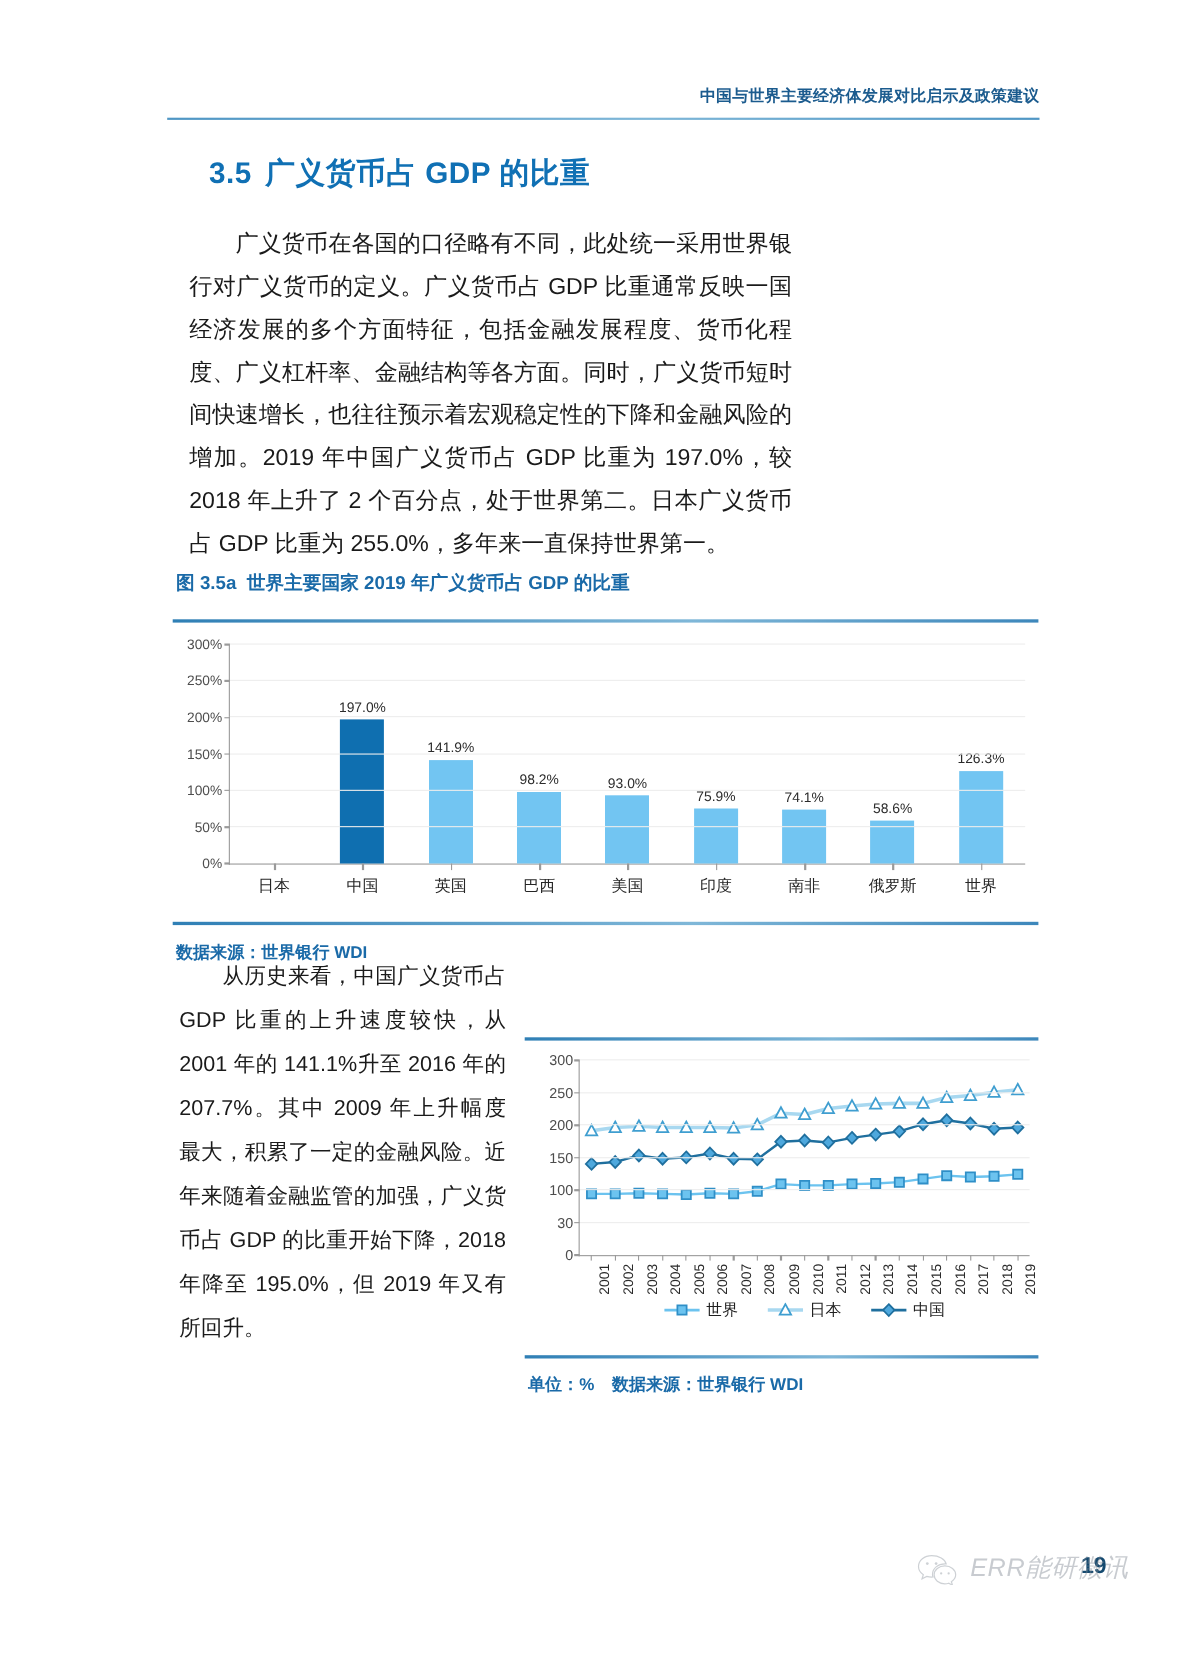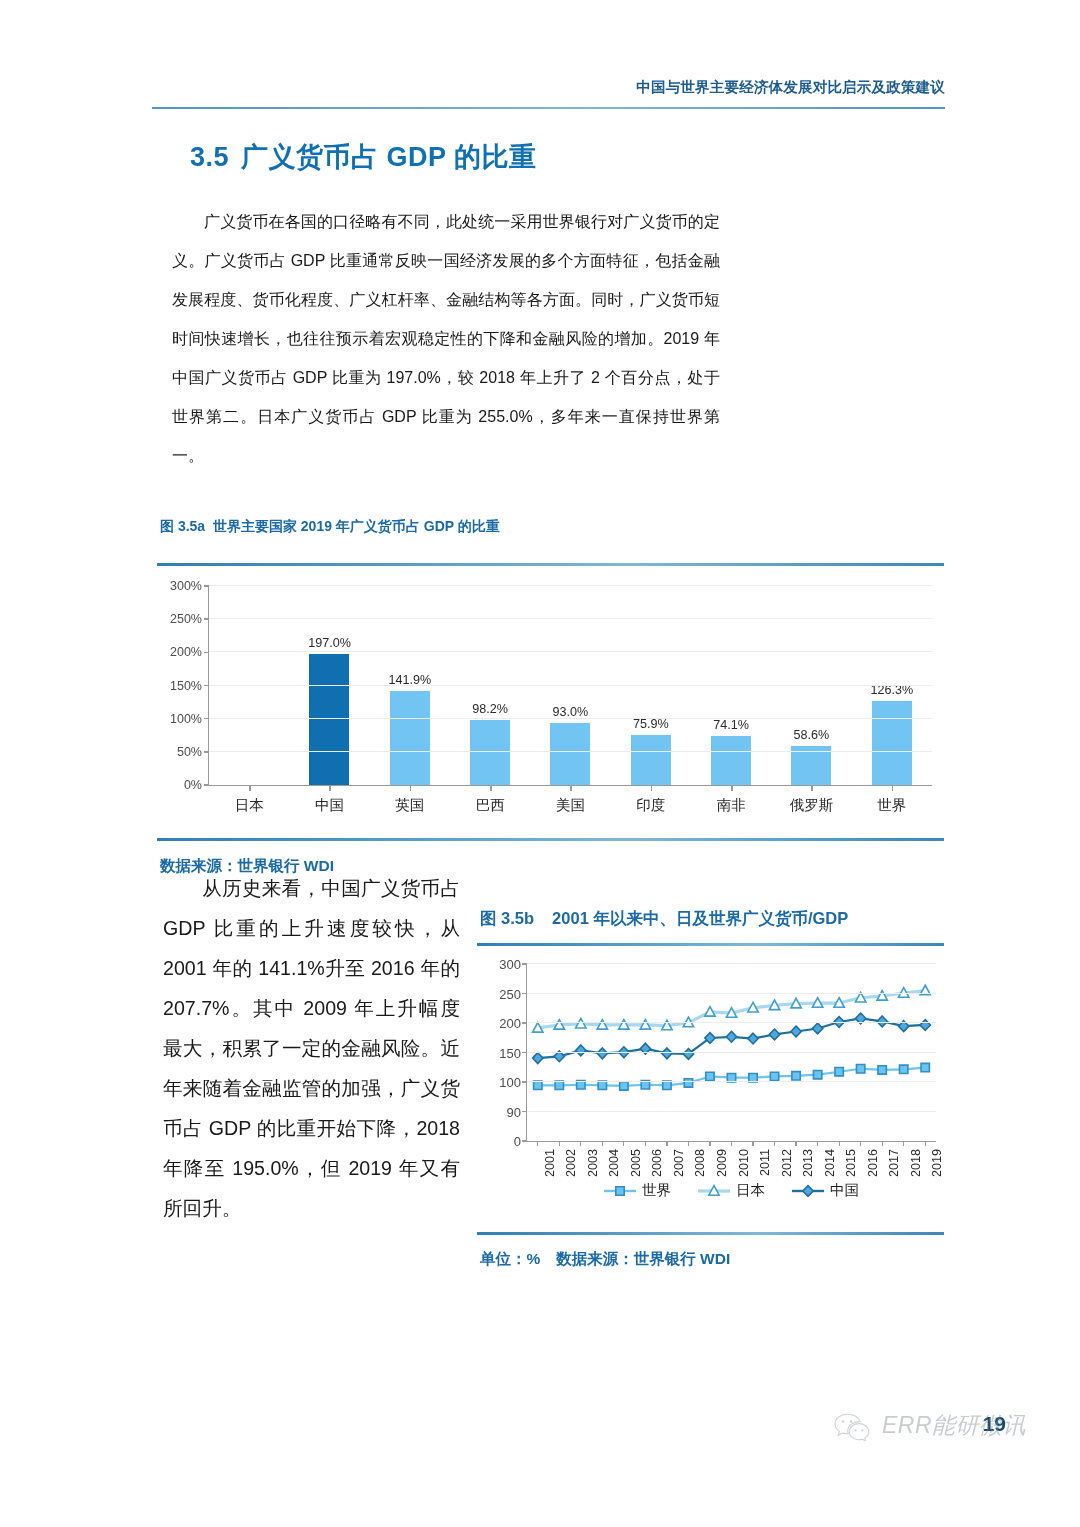--- a/index.html
+++ b/index.html
@@ -60,34 +60,34 @@
     white-space: nowrap;
   }
   .section-heading .num { margin-right: 12px; }
 
   
   .para-main {
     position: absolute;
     left: 172px;
     top: 202px;
     width: 548px;
-    font-size: 16px;
+    font-size: 21px;
     line-height: 39px;
     text-align: justify;
     text-justify: inter-character;
     text-indent: 2em;
     color: #1a1a1a;
   }
 
   
   .fig-a-caption {
     position: absolute;
     left: 160px;
     top: 518px;
-    font-size: 14px;
+    font-size: 17px;
     font-weight: bold;
     color: #1a6aa8;
     white-space: nowrap;
   }
   .fig-a-rule {
     position: absolute;
     left: 157px;
     top: 563px;
     width: 787px;
     height: 3px;
@@ -463,23 +463,20 @@
         <div class="bc-tick" style="bottom: calc(100% - 0.7px);"></div>
         <div class="bc-ylabel" style="bottom: 100%; transform: translateY(50%);">300%</div>
       </div>
   </div>
 
   <div class="fig-a-rule-bottom"></div>
   <div class="fig-a-source">数据来源：世界银行 WDI</div>
 
   <div class="para-left">从历史来看，中国广义货币占 GDP 比重的上升速度较快，从 2001 年的 141.1%升至 2016 年的 207.7%。其中 2009 年上升幅度最大，积累了一定的金融风险。近年来随着金融监管的加强，广义货币占 GDP 的比重开始下降，2018 年降至 195.0%，但 2019 年又有所回升。</div>
 
-  <div class="fig-b-caption">
-    <span class="lbl">图 3.5b</span><span>2001 年以来中、日及世界广义货币/GDP</span>
-  </div>
   <div class="fig-b-rule"></div>
 
   <div class="linechart">
     <div class="lc-plot" id="lc-plot">
       <svg class="lc-svg" id="lc-svg" viewBox="0 0 410 178" preserveAspectRatio="none">
           <polyline points="10.789473684210526,121.63333333333333 32.368421052631575,121.63333333333333 53.94736842105263,121.03999999999999 75.52631578947368,121.63333333333333 97.10526315789473,122.22666666666666 118.68421052631578,121.03999999999999 140.26315789473682,121.63333333333333 161.8421052631579,119.25999999999999 183.42105263157893,112.73333333333333 205,113.92 226.57894736842104,113.92 248.15789473684208,112.73333333333333 269.7368421052631,112.14 291.3157894736842,110.95333333333333 312.89473684210526,107.98666666666666 334.4736842105263,105.02000000000001 356.05263157894734,106.20666666666666 377.6315789473684,105.61333333333333 399.2105263157894,103.83333333333333" fill="none" stroke="#6cc3ef" stroke-width="2.2" vector-effect="non-scaling-stroke" stroke-linejoin="round"></polyline>
           <polyline points="10.789473684210526,64.08 32.368421052631575,61.113333333333344 53.94736842105263,59.92666666666666 75.52631578947368,61.113333333333344 97.10526315789473,61.113333333333344 118.68421052631578,61.113333333333344 140.26315789473682,61.70666666666666 161.8421052631579,58.739999999999995 183.42105263157893,48.06 205,49.24666666666667 226.57894736842104,43.906666666666666 248.15789473684208,41.53333333333333 269.7368421052631,39.75333333333333 291.3157894736842,39.16 312.89473684210526,39.16 334.4736842105263,33.81999999999999 356.05263157894734,32.04000000000002 377.6315789473684,29.073333333333323 399.2105263157894,26.700000000000017" fill="none" stroke="#a8d8f0" stroke-width="3.2" vector-effect="non-scaling-stroke" stroke-linejoin="round"></polyline>
           <polyline points="10.789473684210526,94.34 32.368421052631575,92.56 53.94736842105263,86.62666666666667 75.52631578947368,89.59333333333333 97.10526315789473,88.40666666666667 118.68421052631578,84.84666666666666 140.26315789473682,89.59333333333333 161.8421052631579,90.18666666666667 183.42105263157893,74.16666666666666 205,72.98 226.57894736842104,74.76 248.15789473684208,70.60666666666665 269.7368421052631,67.64 291.3157894736842,64.67333333333332 312.89473684210526,58.14666666666666 334.4736842105263,54.58666666666666 356.05263157894734,57.55333333333334 377.6315789473684,62.3 399.2105263157894,61.113333333333344" fill="none" stroke="#1f6f9e" stroke-width="2.2" vector-effect="non-scaling-stroke" stroke-linejoin="round"></polyline>
           <rect x="6.5894736842105255" y="117.43333333333332" width="8.4" height="8.4" fill="#6cc3ef" stroke="#2f8fc7" stroke-width="1.6" vector-effect="non-scaling-stroke"></rect>
           <rect x="28.168421052631576" y="117.43333333333332" width="8.4" height="8.4" fill="#6cc3ef" stroke="#2f8fc7" stroke-width="1.6" vector-effect="non-scaling-stroke"></rect>
@@ -536,21 +533,21 @@
           <polygon points="312.89473684210526,52.74666666666666 318.09473684210525,58.14666666666666 312.89473684210526,63.54666666666666 307.69473684210527,58.14666666666666" fill="#4ea8dd" stroke="#1f6f9e" stroke-width="1.6" vector-effect="non-scaling-stroke"></polygon>
           <polygon points="334.4736842105263,49.18666666666666 339.6736842105263,54.58666666666666 334.4736842105263,59.98666666666666 329.2736842105263,54.58666666666666" fill="#4ea8dd" stroke="#1f6f9e" stroke-width="1.6" vector-effect="non-scaling-stroke"></polygon>
           <polygon points="356.05263157894734,52.15333333333334 361.25263157894733,57.55333333333334 356.05263157894734,62.95333333333334 350.85263157894735,57.55333333333334" fill="#4ea8dd" stroke="#1f6f9e" stroke-width="1.6" vector-effect="non-scaling-stroke"></polygon>
           <polygon points="377.6315789473684,56.9 382.83157894736837,62.3 377.6315789473684,67.7 372.4315789473684,62.3" fill="#4ea8dd" stroke="#1f6f9e" stroke-width="1.6" vector-effect="non-scaling-stroke"></polygon>
           <polygon points="399.2105263157894,55.713333333333345 404.4105263157894,61.113333333333344 399.2105263157894,66.51333333333335 394.01052631578943,61.113333333333344" fill="#4ea8dd" stroke="#1f6f9e" stroke-width="1.6" vector-effect="non-scaling-stroke"></polygon>
         </svg>
     <div class="lc-ytick" style="bottom: calc(0% - 0.65px);"></div>
         <div class="lc-ylabel" style="bottom: 0%; transform: translateY(50%);">0</div>
         <div class="lc-grid" style="bottom: 16.6667%;"></div>
         <div class="lc-ytick" style="bottom: calc(16.6667% - 0.65px);"></div>
-        <div class="lc-ylabel" style="bottom: 16.6667%; transform: translateY(50%);">90</div>
+        <div class="lc-ylabel" style="bottom: 16.6667%; transform: translateY(50%);">30</div>
         <div class="lc-grid" style="bottom: 33.3333%;"></div>
         <div class="lc-ytick" style="bottom: calc(33.3333% - 0.65px);"></div>
         <div class="lc-ylabel" style="bottom: 33.3333%; transform: translateY(50%);">100</div>
         <div class="lc-grid" style="bottom: 50%;"></div>
         <div class="lc-ytick" style="bottom: calc(50% - 0.65px);"></div>
         <div class="lc-ylabel" style="bottom: 50%; transform: translateY(50%);">150</div>
         <div class="lc-grid" style="bottom: 66.6667%;"></div>
         <div class="lc-ytick" style="bottom: calc(66.6667% - 0.65px);"></div>
         <div class="lc-ylabel" style="bottom: 66.6667%; transform: translateY(50%);">200</div>
         <div class="lc-grid" style="bottom: 83.3333%;"></div>

